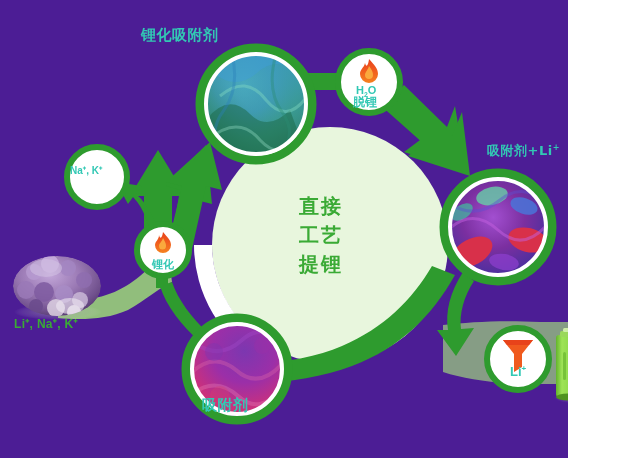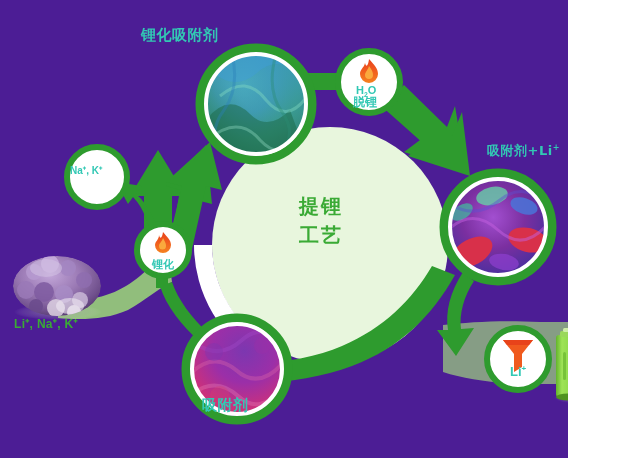--- a/index.html
+++ b/index.html
@@ -385,17 +385,18 @@
 
   <div class="lbl teal" id="t-h2o"><span>H</span><span class="sub">2</span><span>O</span></div>
 
   <div class="lbl lbl-cn teal" id="t-delith">脱锂</div>
 
   <div class="lbl lbl-cn teal" id="t-lithiation">锂化</div>
 
   <div class="lbl teal" id="t-liplus"><span>Li</span><span class="sup">+</span></div>
 
   <div class="lbl lbl-cn" id="t-center">
+    <div>直接</div>
+    <div>工艺</div>
     <div>提锂</div>
-    <div>工艺</div>
   </div>
 
 </div>
 
 </body></html>

